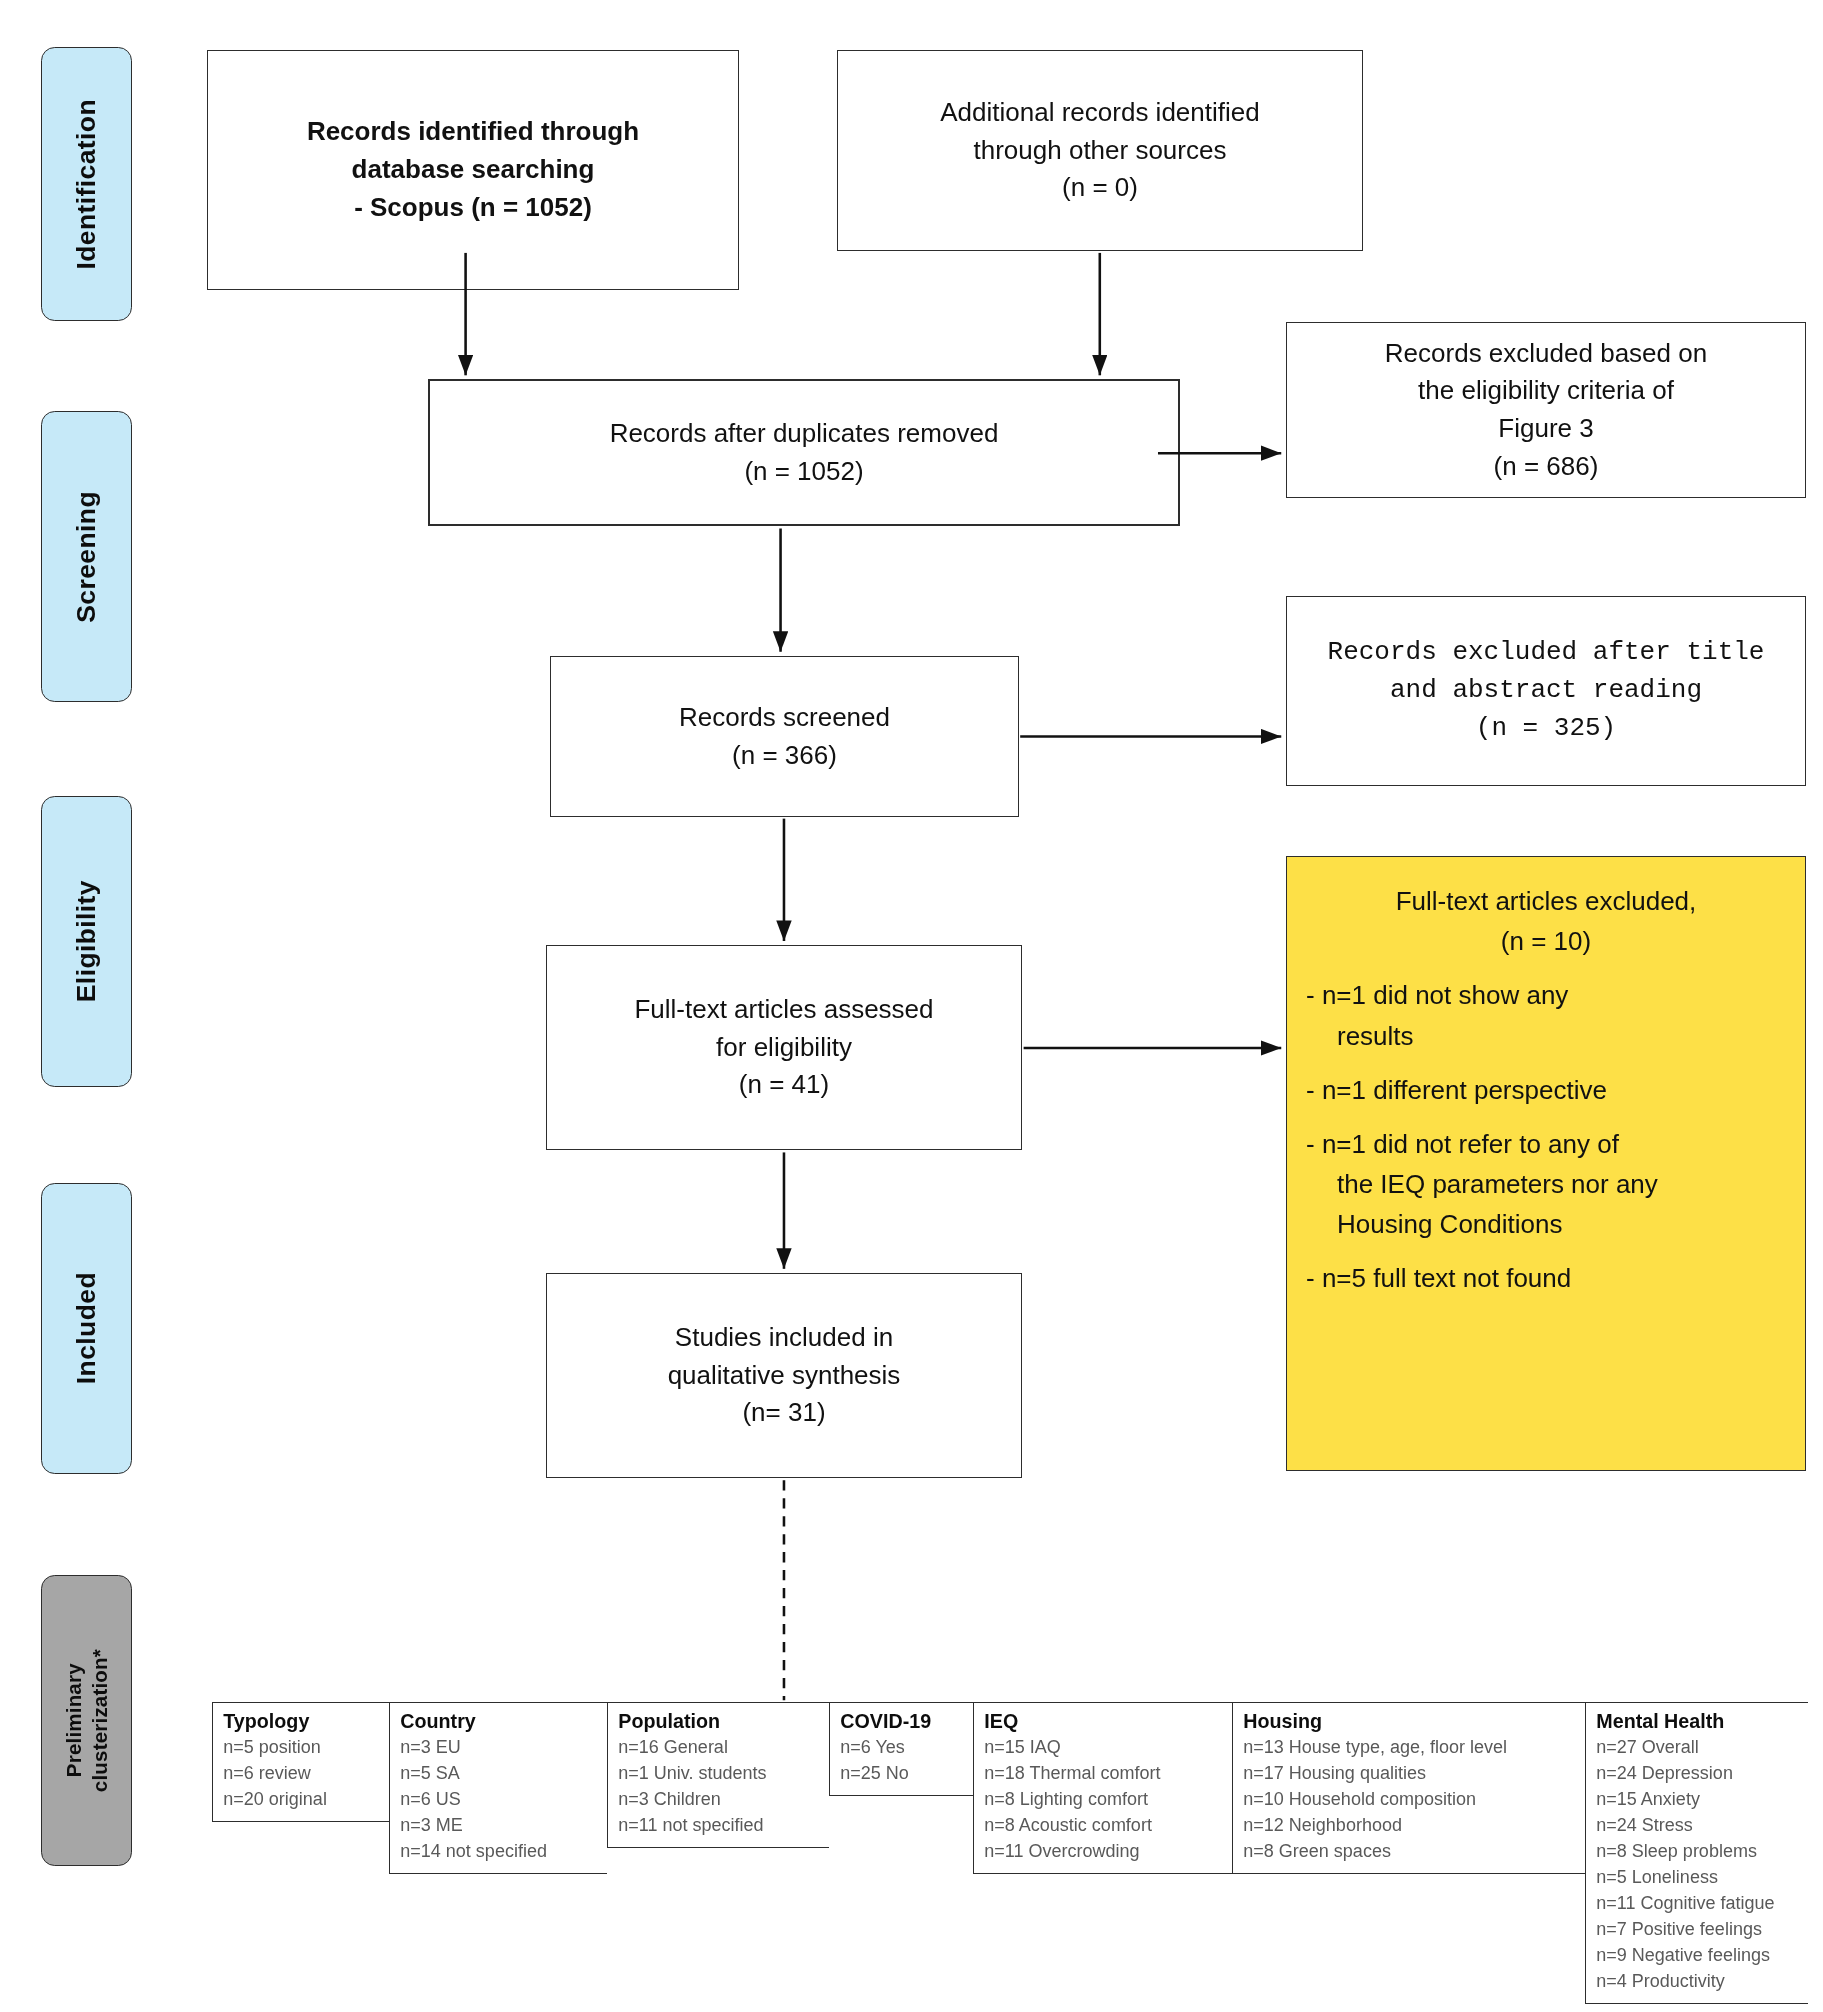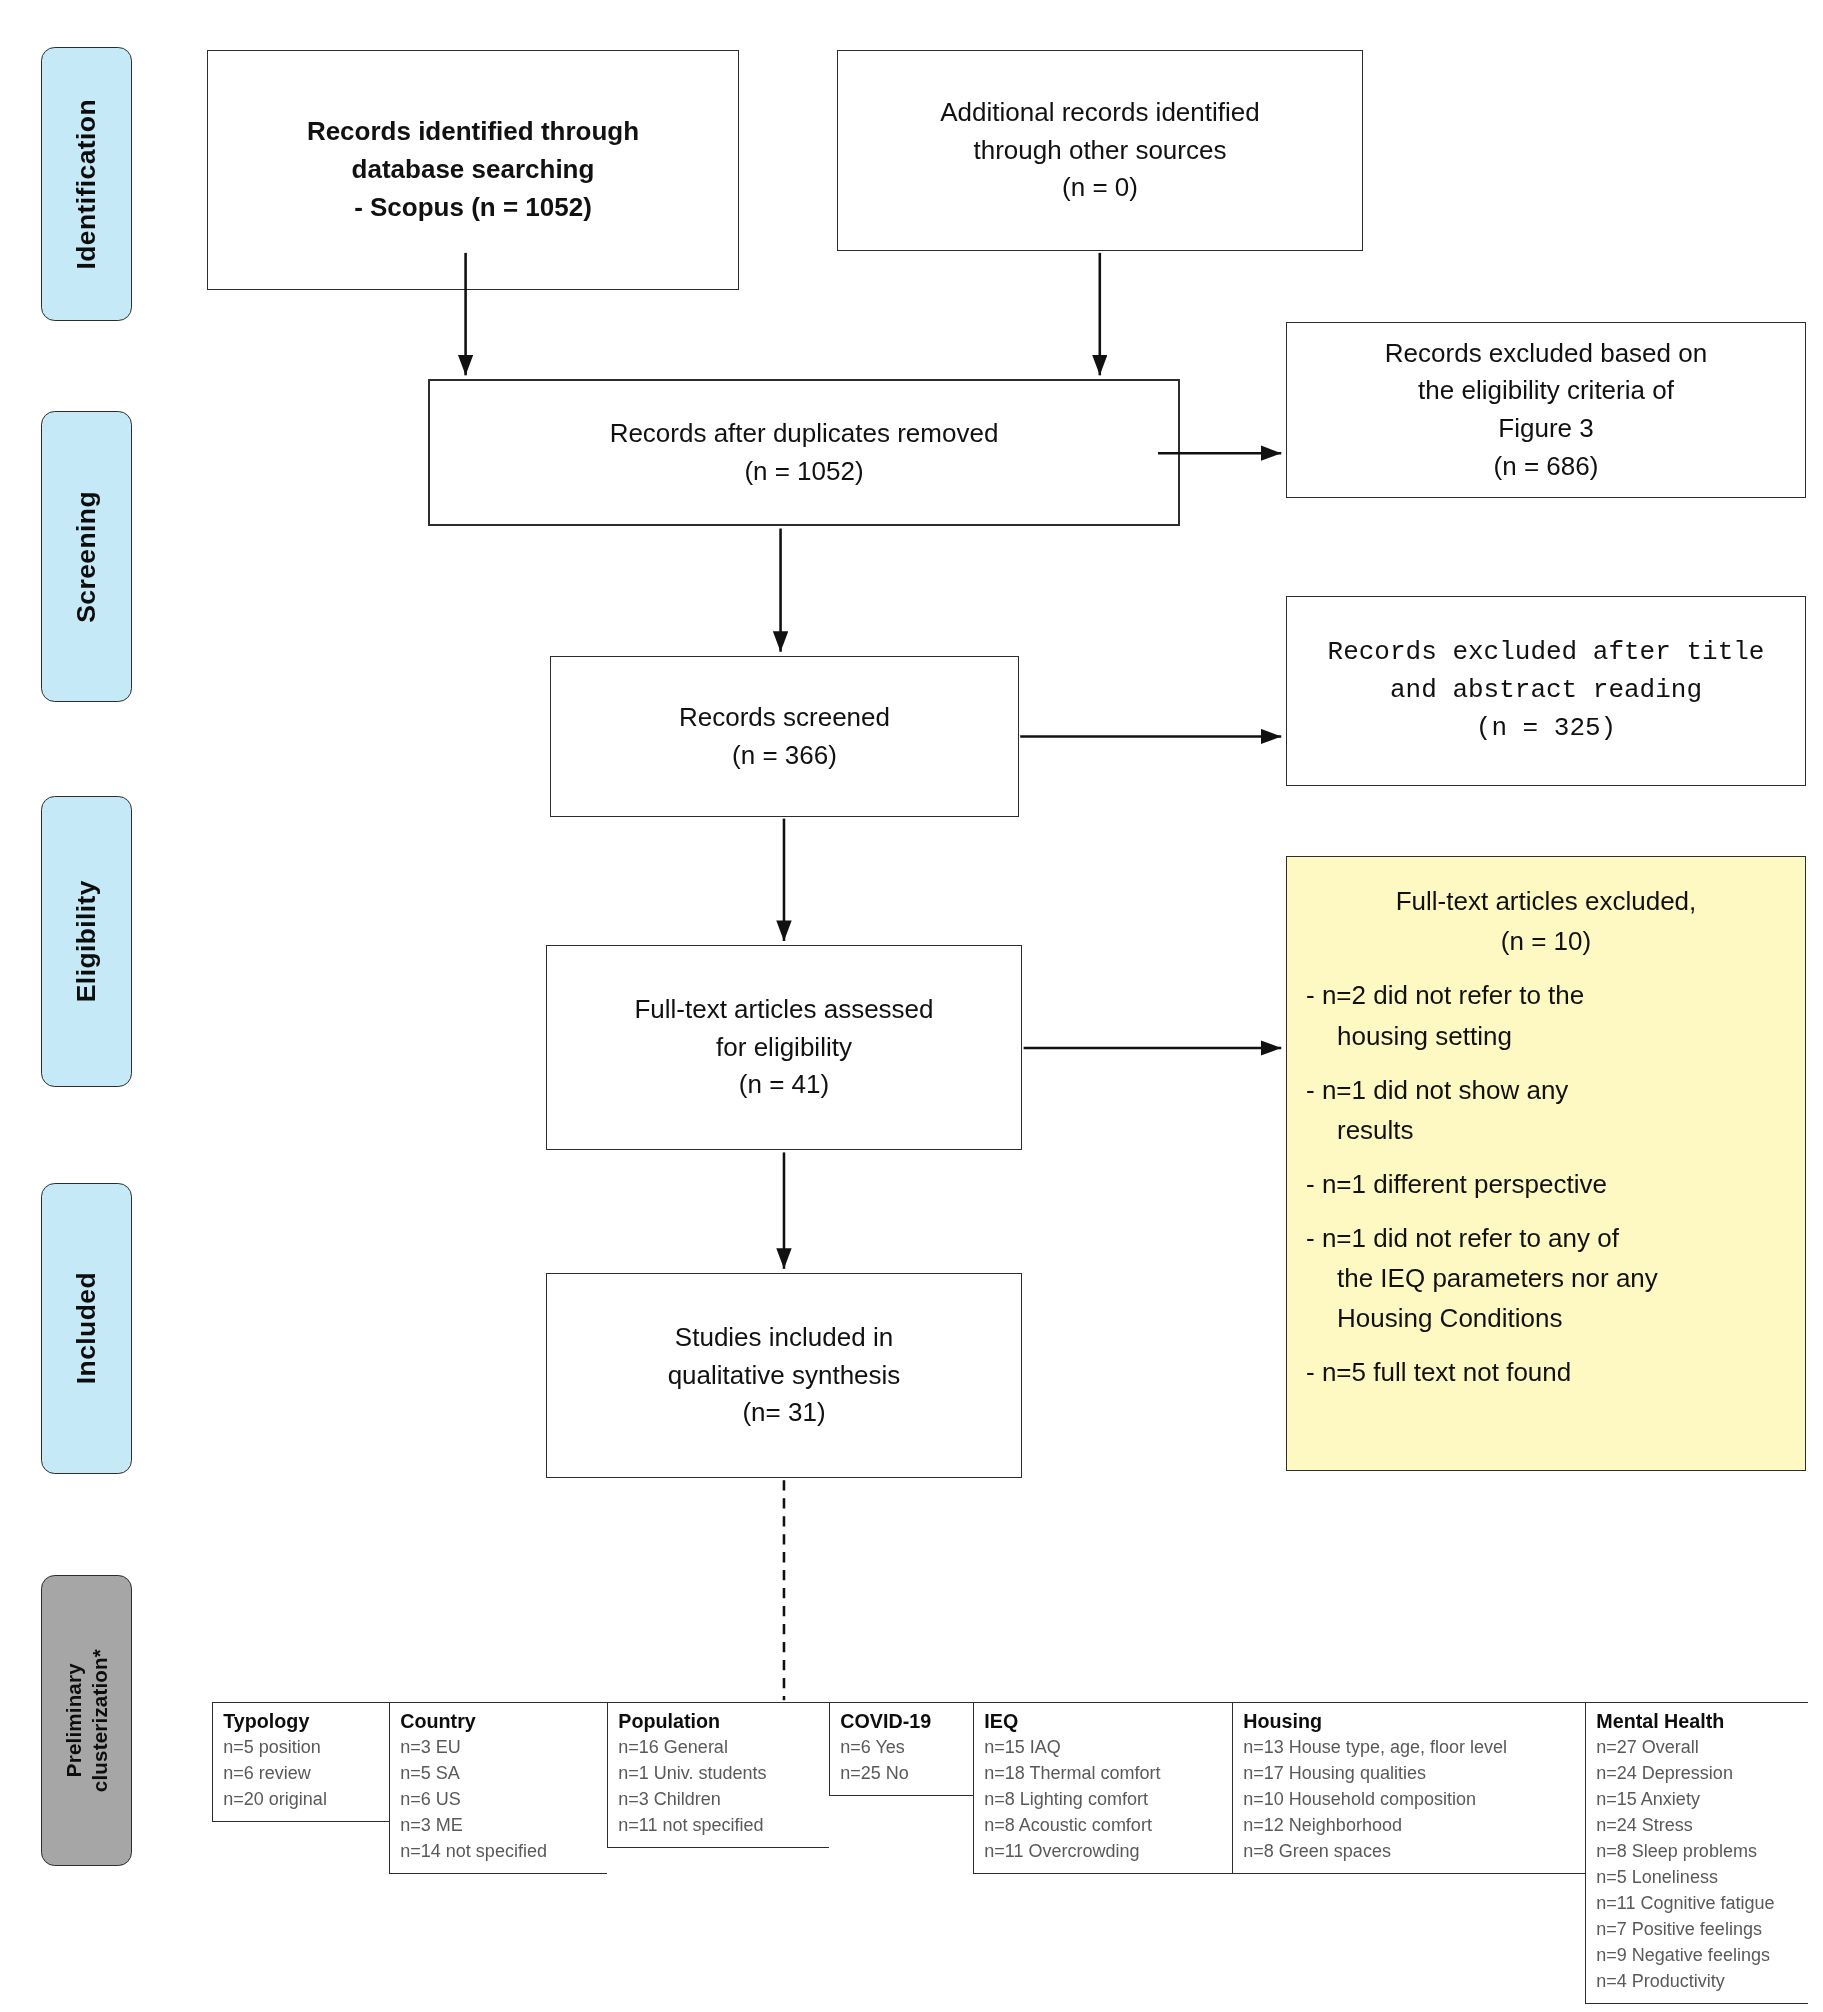--- a/index.html
+++ b/index.html
@@ -29,21 +29,21 @@
   .bA { left:207px;  top:50px;   width:532px; height:240px;font-weight:bold; }
   .bB { left:837px;  top:50px;   width:526px; height:201px; }
   .bC { left:428px;  top:379px;  width:752px; height:147px; }
   .bD { left:1286px; top:322px;  width:520px; height:176px; }
   .bE { left:550px;  top:656px;  width:469px; height:161px; }
   .bF { left:1286px; top:596px;  width:520px; height:190px;font-family:Liberation Mono, monospace; }
   .bG { left:546px;  top:945px; width:476px; height:205px; }
   .bI { left:546px;  top:1273px; width:476px; height:205px; }
 
   
-  .excl { position:absolute; left:1286px; top:856px; width:520px; height:615px; background:#fef9c3;
+  .excl { position:absolute; left:1286px; top:856px; width:520px; height:615px; background:#fde047;
           border:1.7px solid #2d2d2d; font-size:26px; line-height:1.55; padding:24px 19px; }
   .excl-title { text-align:center; white-space:pre-line; margin-bottom:13.7px; }
   .excl-item { white-space:pre-line; padding-left:31px; text-indent:-31px; margin-bottom:13.7px; }
   .excl-item::before { content:"- "; }
 
   
   .arrows { position:absolute; left:0; top:0; width:1823px; height:2013px; pointer-events:none; }
 
   
   .ctable { position:absolute; left:212px; top:1702px; width:1596px; border-top:1.7px solid #2d2d2d;
@@ -93,22 +93,20 @@
   <div class="fbox bF">Records excluded after title
 and abstract reading
 (n = 325)</div>
   <div class="fbox bG">Full-text articles assessed
 for eligibility
 (n = 41)</div>
 
   <div class="excl">
     <div class="excl-title">Full-text articles excluded,
 (n = 10)</div>
-    <div class="excl-item">n=2 did not refer to the
-housing setting</div>
     <div class="excl-item">n=1 did not show any
 results</div>
     <div class="excl-item">n=1 different perspective</div>
     <div class="excl-item">n=1 did not refer to any of
 the IEQ parameters nor any
 Housing Conditions</div>
     <div class="excl-item">n=5 full text not found</div>
   </div>
 
   <div class="fbox bI">Studies included in

